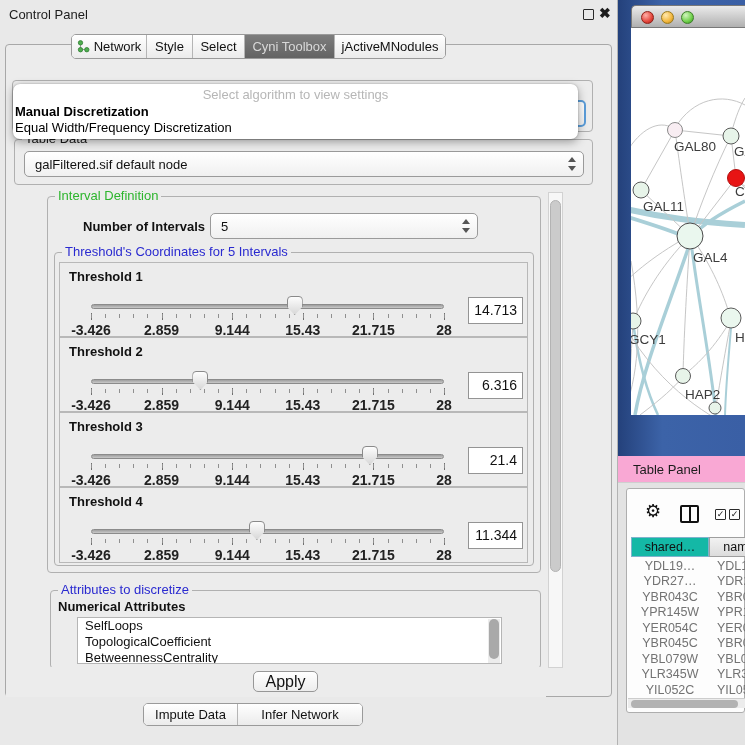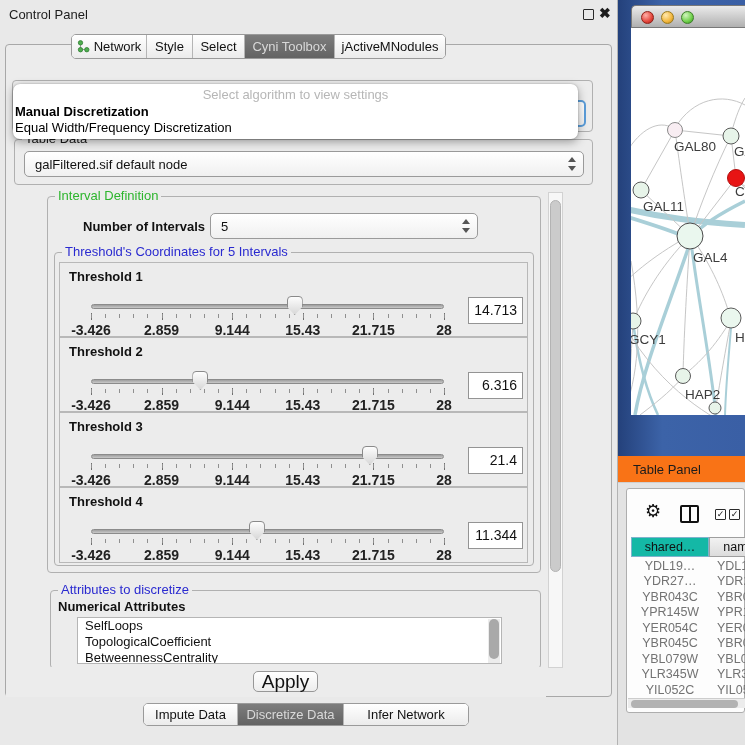--- a/index.html
+++ b/index.html
@@ -64,35 +64,35 @@
   #attr-list{position:absolute;left:77px;top:617px;width:425px;height:47px;background:#fff;border:1px solid #b5b5b5;overflow:hidden;z-index:3;}
   .attr-item{font-size:13px;color:#111;padding-left:7px;height:16px;line-height:16px;white-space:nowrap;}
   #attr-scroll{position:absolute;right:1px;top:1px;width:12px;height:45px;background:#ececec;}
   #attr-scroll .th{position:absolute;left:1px;top:0;width:10px;height:40px;background:#a9a9a9;border-radius:5px;}
 
   
   #outer-scroll{position:absolute;left:548px;top:192px;width:15px;height:476px;background:#f7f7f7;border:1px solid #d2d2d2;z-index:4;}
   #outer-scroll .th{position:absolute;left:1px;top:7px;width:11px;height:372px;background:#cbcbcb;border:1px solid #b3b3b3;border-radius:6px;}
 
   #apply-btn{position:absolute;left:253px;top:671px;width:65px;height:21px;background:linear-gradient(#ffffff,#ededed);
-    border:1px solid #979797;border-radius:5px;font-size:19px;color:#111;display:flex;align-items:center;justify-content:center;z-index:6;}
+    border:1px solid #979797;border-radius:5px;font-size:16px;color:#111;display:flex;align-items:center;justify-content:center;z-index:6;}
   #apply-strip{position:absolute;left:6px;top:667px;width:540px;height:30px;background:#ececec;z-index:2;}
 
   
   #right-sec{position:absolute;left:618px;top:0;width:127px;height:745px;overflow:hidden;background:#e3e3e3;}
   #desktop{position:absolute;left:0;top:0;width:127px;height:456px;background:linear-gradient(to right,#24417b,#3c63a8 35%,#3a5fa5);}
   #net-titlebar{position:absolute;left:13px;top:5px;width:114px;height:23px;background:linear-gradient(#ebebeb,#b0b0b0);
     border:1px solid #787878;border-right:none;border-radius:5px 0 0 0;}
   .light{position:absolute;top:5px;width:13px;height:13px;border-radius:50%;}
   #light-red{left:9px;background:radial-gradient(circle at 35% 30%,#ffb0a8,#e4473c 60%,#a21b12);border:1px solid #8e2018;}
   #light-yellow{left:29px;background:radial-gradient(circle at 35% 30%,#ffe9b0,#f2b63c 60%,#b57d12);border:1px solid #9a7a1c;}
   #light-green{left:49px;background:radial-gradient(circle at 35% 30%,#d2f5c0,#6fcf4a 60%,#2f8f1a);border:1px solid #3d7d2a;}
   #net-canvas{position:absolute;left:13px;top:28px;width:114px;height:387px;background:#fff;}
 
-  #tablebar{position:absolute;left:0;top:456px;width:127px;height:27px;background:#f97316;border-bottom:1px solid #cfcfcf;}
+  #tablebar{position:absolute;left:0;top:456px;width:127px;height:27px;background:#f9a8d4;border-bottom:1px solid #cfcfcf;}
   #tablebar span{position:absolute;left:15px;top:6px;font-size:13px;color:#1c1c1c;}
   #tp-content{position:absolute;left:0;top:483px;width:127px;height:262px;background:#e3e3e3;}
   #tp-card{position:absolute;left:8px;top:5px;width:119px;height:225px;background:#fdfdfd;border:1px solid #aeaeae;border-radius:3px;}
   #gear{position:absolute;left:18px;top:13px;font-size:18px;color:#111;line-height:18px;}
   #colicon{position:absolute;left:53px;top:16px;width:19px;height:18px;border:2px solid #111;border-radius:2px;}
   #colicon::after{content:"";position:absolute;left:7px;top:0;width:2px;height:14px;background:#111;}
   .chk{position:absolute;top:20px;width:11px;height:11px;border:1.5px solid #2a2a2a;border-radius:1px;font-size:9px;line-height:9px;text-align:center;color:#111;}
   #chk1{left:88px;} #chk2{left:102px;}
 
   .hdr-cell{position:absolute;top:48px;height:20px;font-size:12.5px;color:#111;display:flex;align-items:center;justify-content:center;border:1px solid #9e9e9e;}
@@ -256,23 +256,20 @@
   <div id="apply-strip"></div>
   <div id="apply-btn">Apply</div>
 
   <div id="outer-scroll">
       <div class="th"></div>
     </div>
 
   <div id="bottom-tabs" class="seg">
     <div class="seg-item" style="width:94px;">
         <span>Impute Data</span>
-      </div>
-    <div class="seg-item active" style="width:106px;">
-        <span>Discretize Data</span>
       </div>
     <div class="seg-item" style="width:124px;">
         <span>Infer Network</span>
       </div>
   </div>
 </div>
 
 <div id="right-sec">
   <div id="desktop"></div>
 

